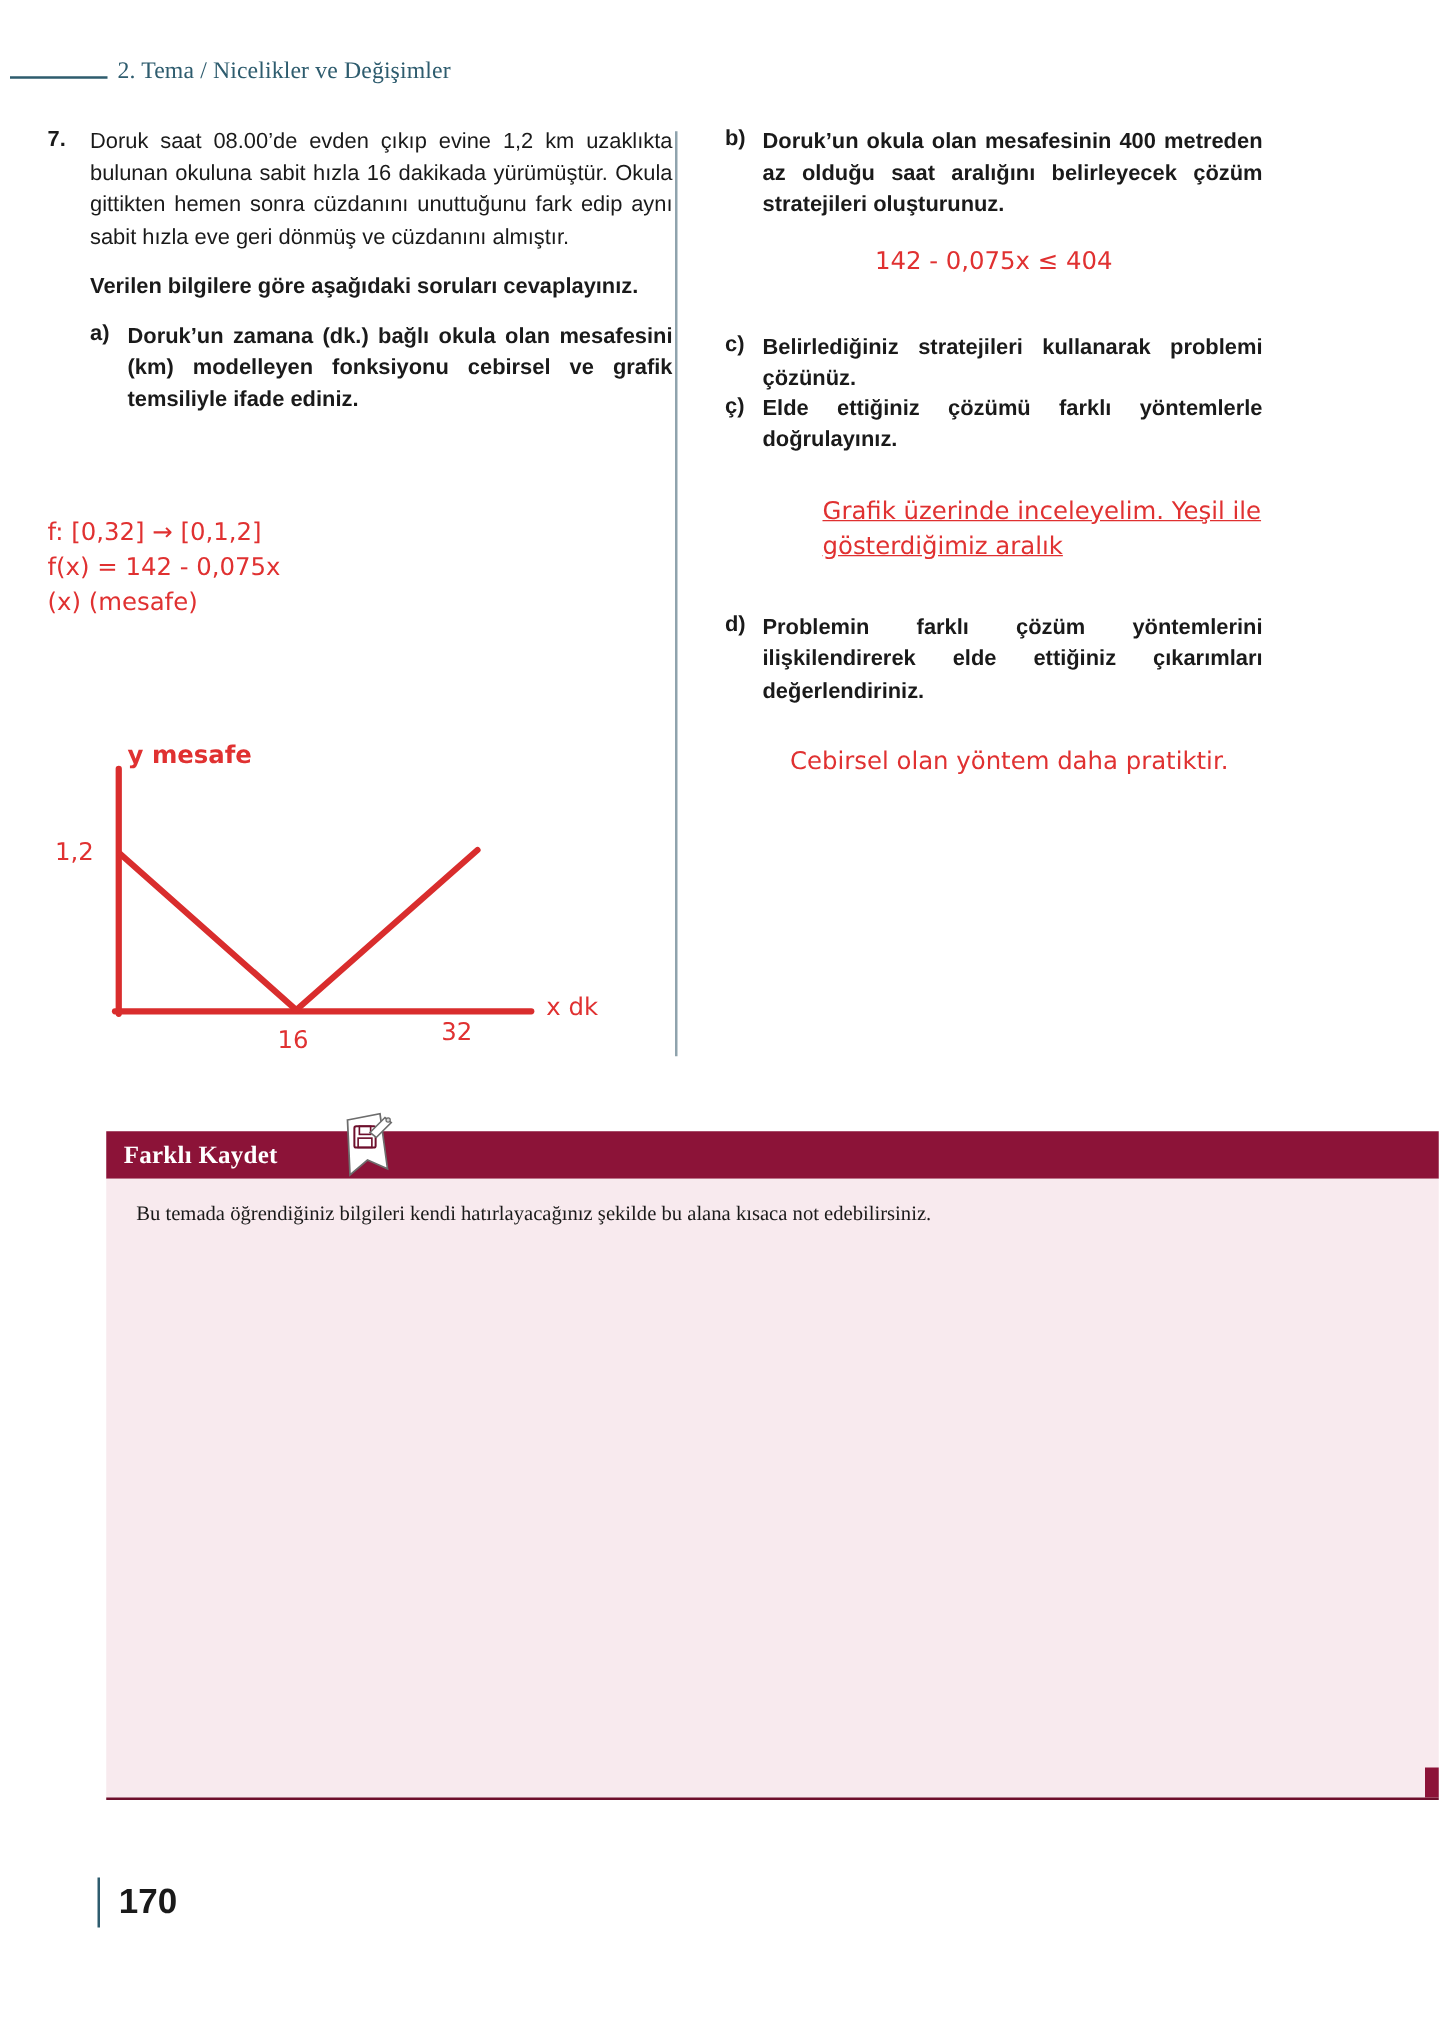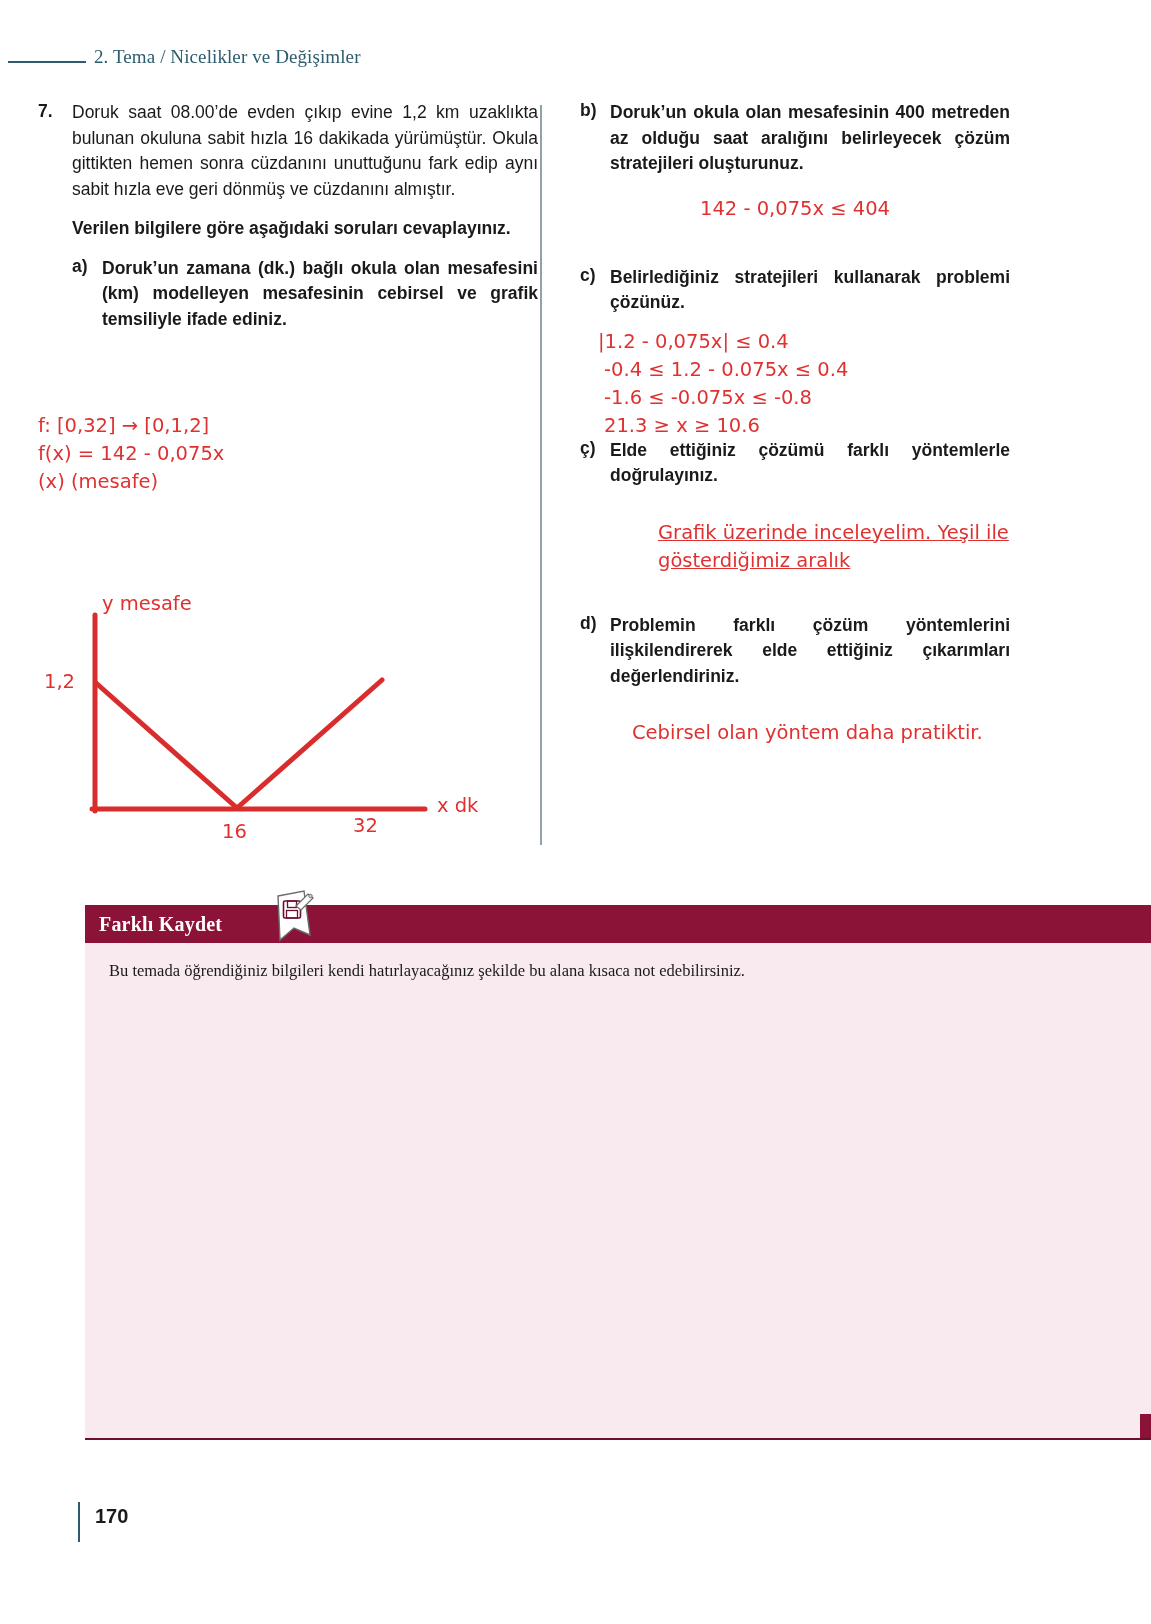--- a/index.html
+++ b/index.html
@@ -68,21 +68,21 @@
   }
   .ann-center{text-align:center;}
 
   
   .graph{position:absolute; left:30px; top:575px; width:510px; height:285px;}
   .graph svg{display:block;}
   .glabel{
     position:absolute; color:#e03131; font-size:19.5px;
     font-family:"DejaVu Sans", sans-serif; white-space:nowrap;
   }
-  .gl-y   {left:72px;  top:17px;}
+  .gl-y   {left:72px;  top:17px;font-weight:bold;}
   .gl-12  {left:14px;  top:95px;}
   .gl-x   {left:407px; top:219px;}
   .gl-16  {left:192px; top:245px;}
   .gl-32  {left:323px; top:239px;}
 
   
   .notebox{position:absolute; left:85px; top:905px; width:1076px;}
   .notebar{
     position:relative; height:38px; background:#8c1338;
     display:flex; align-items:center;
@@ -109,21 +109,21 @@
     background:#8c1338;
   }
 
   
   .footer{position:absolute; left:78px; top:1500px; width:200px; height:46px;}
   .footer .vrule{
     position:absolute; left:0; top:2px; width:2px; height:40px; background:#2e5c6e;
   }
   .footer .pageno{
     position:absolute; left:17px; top:5px;
-    font-size:20px; font-weight:bold; color:#1a1a1a;
+    font-size:28px; font-weight:bold; color:#1a1a1a;
     font-family:"Liberation Sans", sans-serif;
   }
 </style>
 </head>
 <body>
 
 <div class="page">
 
   <div class="runhead">
     <div class="rule"></div>
@@ -137,21 +137,21 @@
     <div class="qitem">
       <div class="qnum">7.</div>
       <div class="qbody">
 
         <p class="body">Doruk saat 08.00’de evden çıkıp evine 1,2 km uzaklıkta bulunan okuluna sabit hızla 16 dakikada yürümüştür. Okula gittikten hemen sonra cüzdanını unuttuğunu fark edip aynı sabit hızla eve geri dönmüş ve cüzdanını almıştır.</p>
 
         <p class="body bold">Verilen bilgilere göre aşağıdaki soruları cevaplayınız.</p>
 
         <div class="subitem">
           <div class="sublabel">a)</div>
-          <div class="subtext">Doruk’un zamana (dk.) bağlı okula olan mesafesini (km) modelleyen mesafesinin cebirsel ve grafik temsiliyle ifade ediniz.</div>
+          <div class="subtext">Doruk’un zamana (dk.) bağlı okula olan mesafesini (km) modelleyen fonksiyonu cebirsel ve grafik temsiliyle ifade ediniz.</div>
         </div>
 
       </div>
     </div>
 
   </div>
 
   <div class="ann ann-left">
     <div>f: [0,32] → [0,1,2]</div>
     <div>f(x) = 142 - 0,075x</div>
@@ -182,26 +182,20 @@
     <div class="subitem">
       <div class="sublabel">b)</div>
       <div class="subtext">Doruk’un okula olan mesafesinin 400 metreden az olduğu saat aralığını belirleyecek çözüm stratejileri oluşturunuz.</div>
     </div>
     <div class="ann ann-center" style="margin-top:18px;">142 - 0,075x ≤ 404</div>
 
     <div class="subitem" style="margin-top:42px;">
       <div class="sublabel">c)</div>
       <div class="subtext">Belirlediğiniz stratejileri kullanarak problemi çözünüz.</div>
     </div>
-    <div class="ann" style="margin-top:12px; padding-left:18px;">
-      <div>|1.2 - 0,075x| ≤ 0.4</div>
-      <div style="padding-left:6px;">-0.4 ≤ 1.2 - 0.075x ≤ 0.4</div>
-      <div style="padding-left:6px;">-1.6 ≤ -0.075x ≤ -0.8</div>
-      <div style="padding-left:6px;">21.3 ≥ x ≥ 10.6</div>
-    </div>
 
     <div class="subitem" style="margin-top:-2px;">
       <div class="sublabel">ç)</div>
       <div class="subtext">Elde ettiğiniz çözümü farklı yöntemlerle doğrulayınız.</div>
     </div>
     <div class="ann" style="margin-top:30px; padding-left:78px;text-decoration:underline;">Grafik üzerinde inceleyelim. Yeşil ile gösterdiğimiz aralık</div>
 
     <div class="subitem" style="margin-top:38px;">
       <div class="sublabel">d)</div>
       <div class="subtext">Problemin farklı çözüm yöntemlerini ilişkilendirerek elde ettiğiniz çıkarımları değerlendiriniz.</div>

